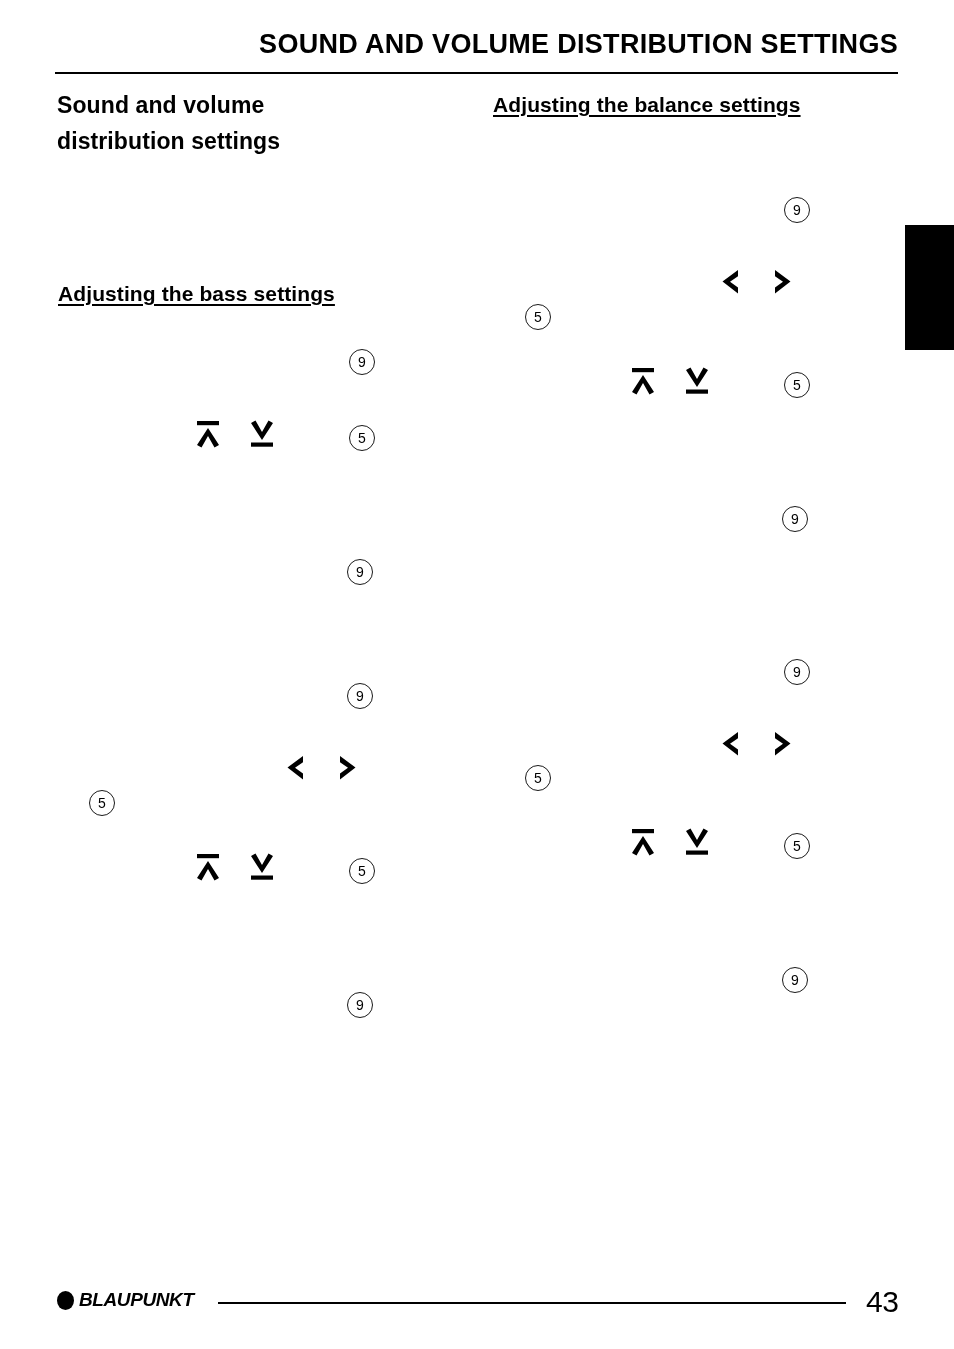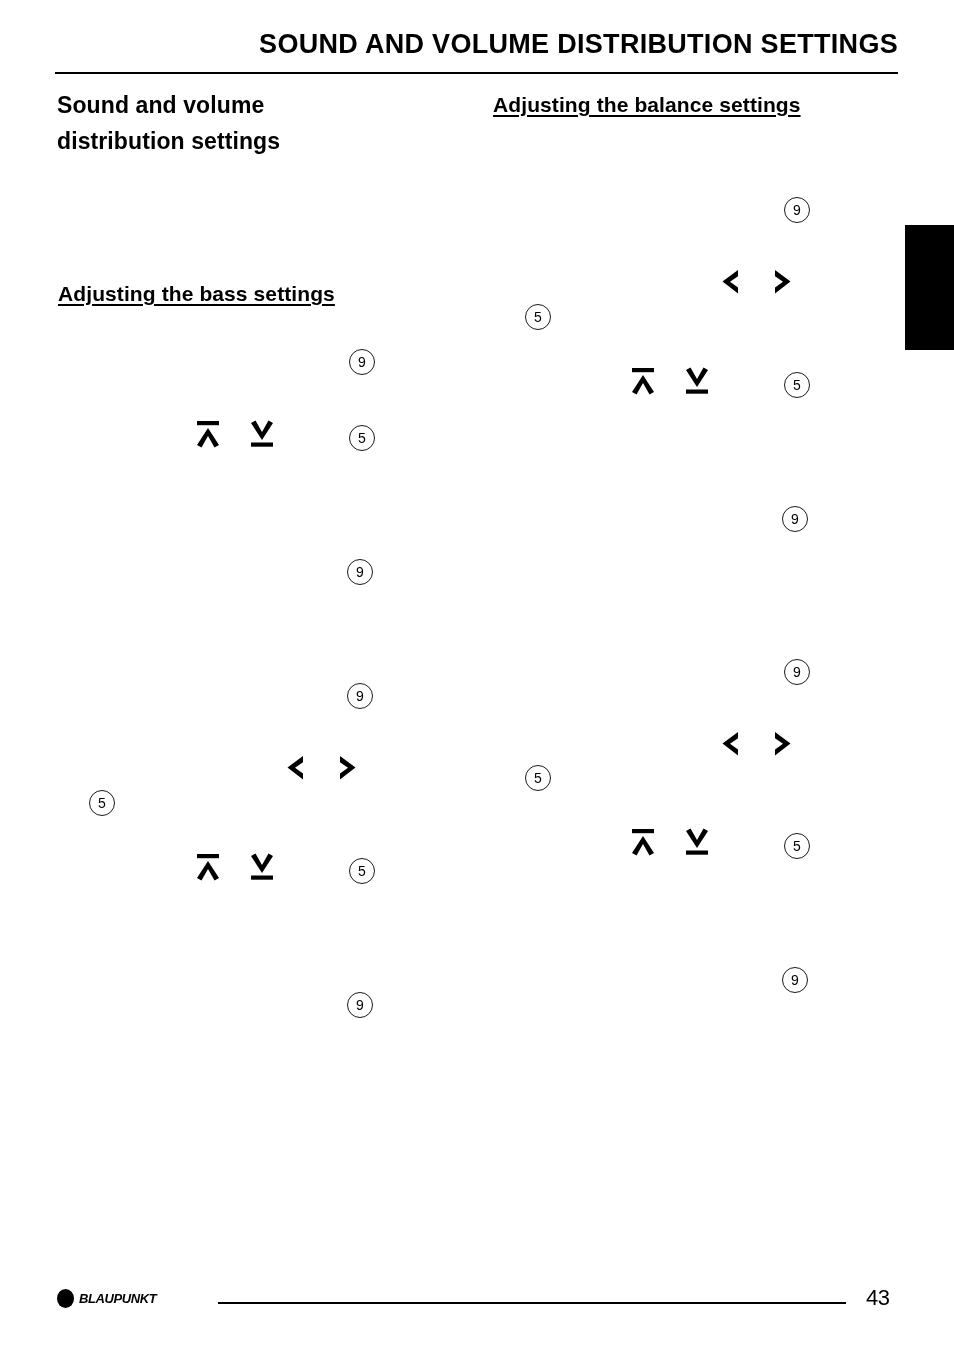--- a/index.html
+++ b/index.html
@@ -108,39 +108,39 @@
     align-items: center;
     gap: 5px;
   }
   .logo-dot {
     width: 17px;
     height: 19px;
     background: #000;
     border-radius: 50%;
   }
   .logo-text {
-    font-size: 13px;
+    font-size: 19px;
     font-weight: bold;
     font-style: italic;
     letter-spacing: -0.4px;
     font-family: "Liberation Sans", sans-serif;
   }
   .footer-rule {
     position: absolute;
     left: 218px;
     top: 19px;
     width: 628px;
     height: 1.6px;
     background: #000;
   }
   .page-number {
     position: absolute;
     left: 866px;
     top: 2px;
-    font-size: 22px;
+    font-size: 30px;
     font-weight: normal;
     letter-spacing: -0.5px;
   }
 </style>
 </head>
 <body>
 
 <div class="page-header">
   <div class="title">SOUND AND VOLUME DISTRIBUTION SETTINGS</div>
 </div>

